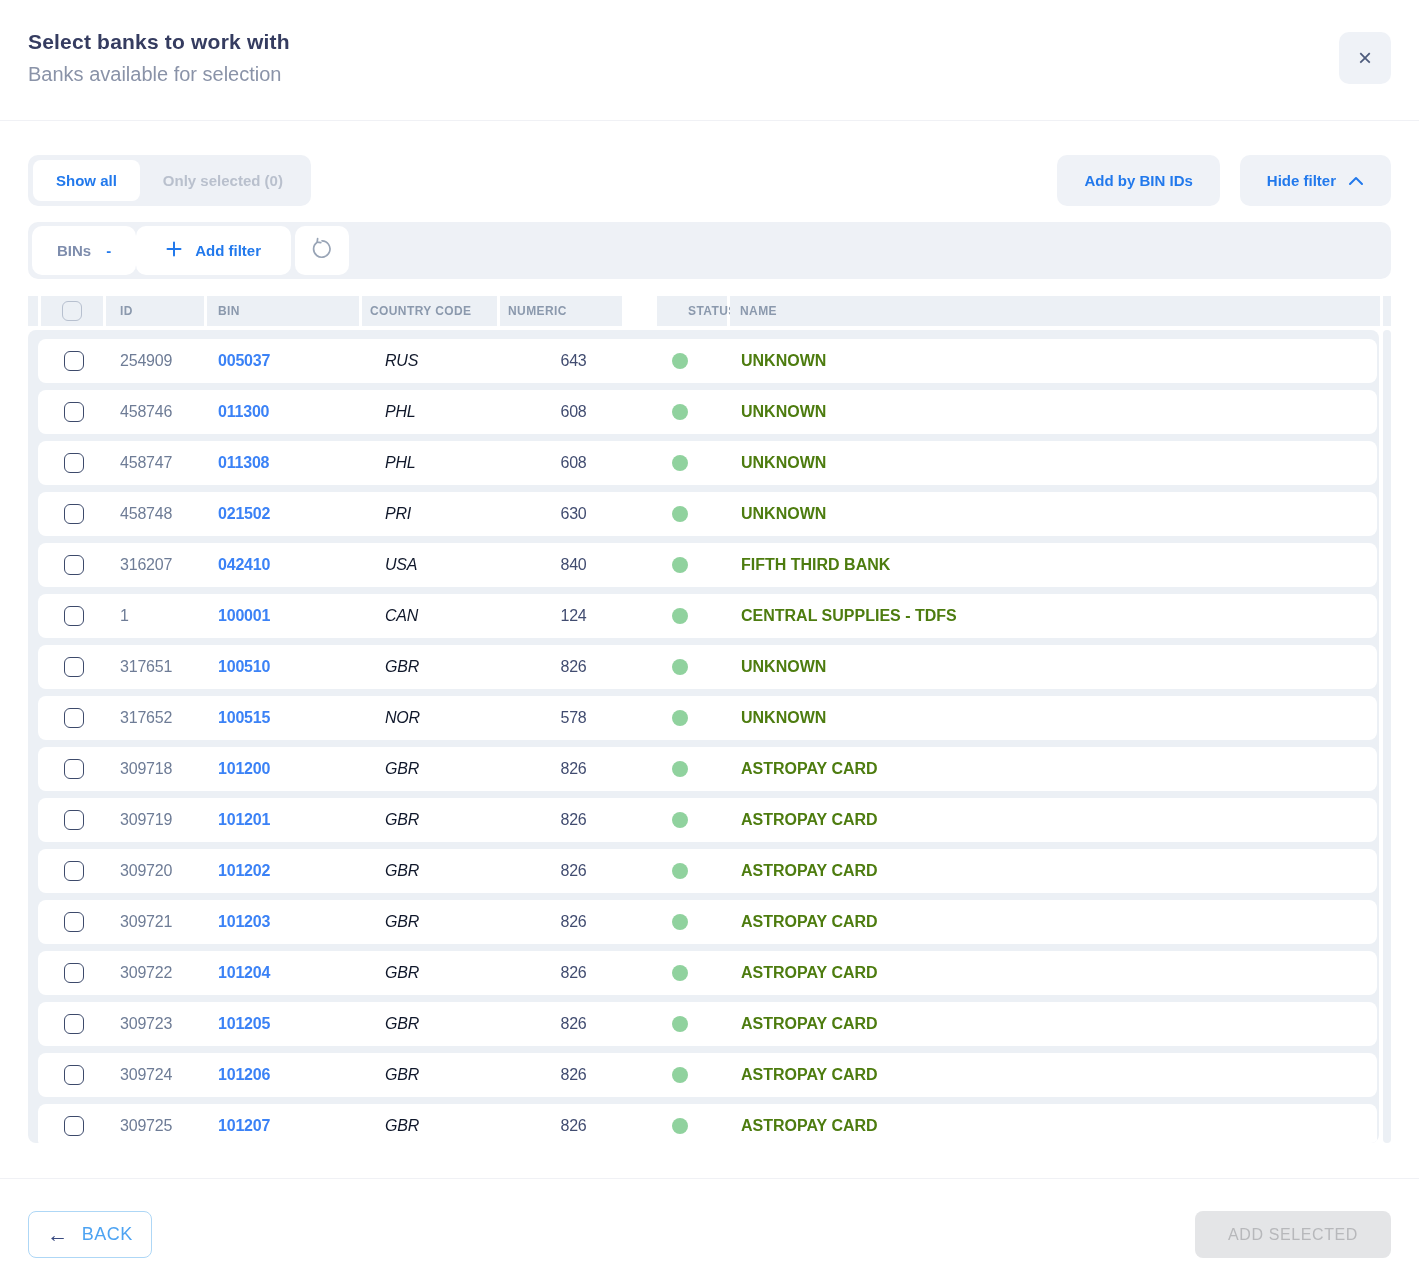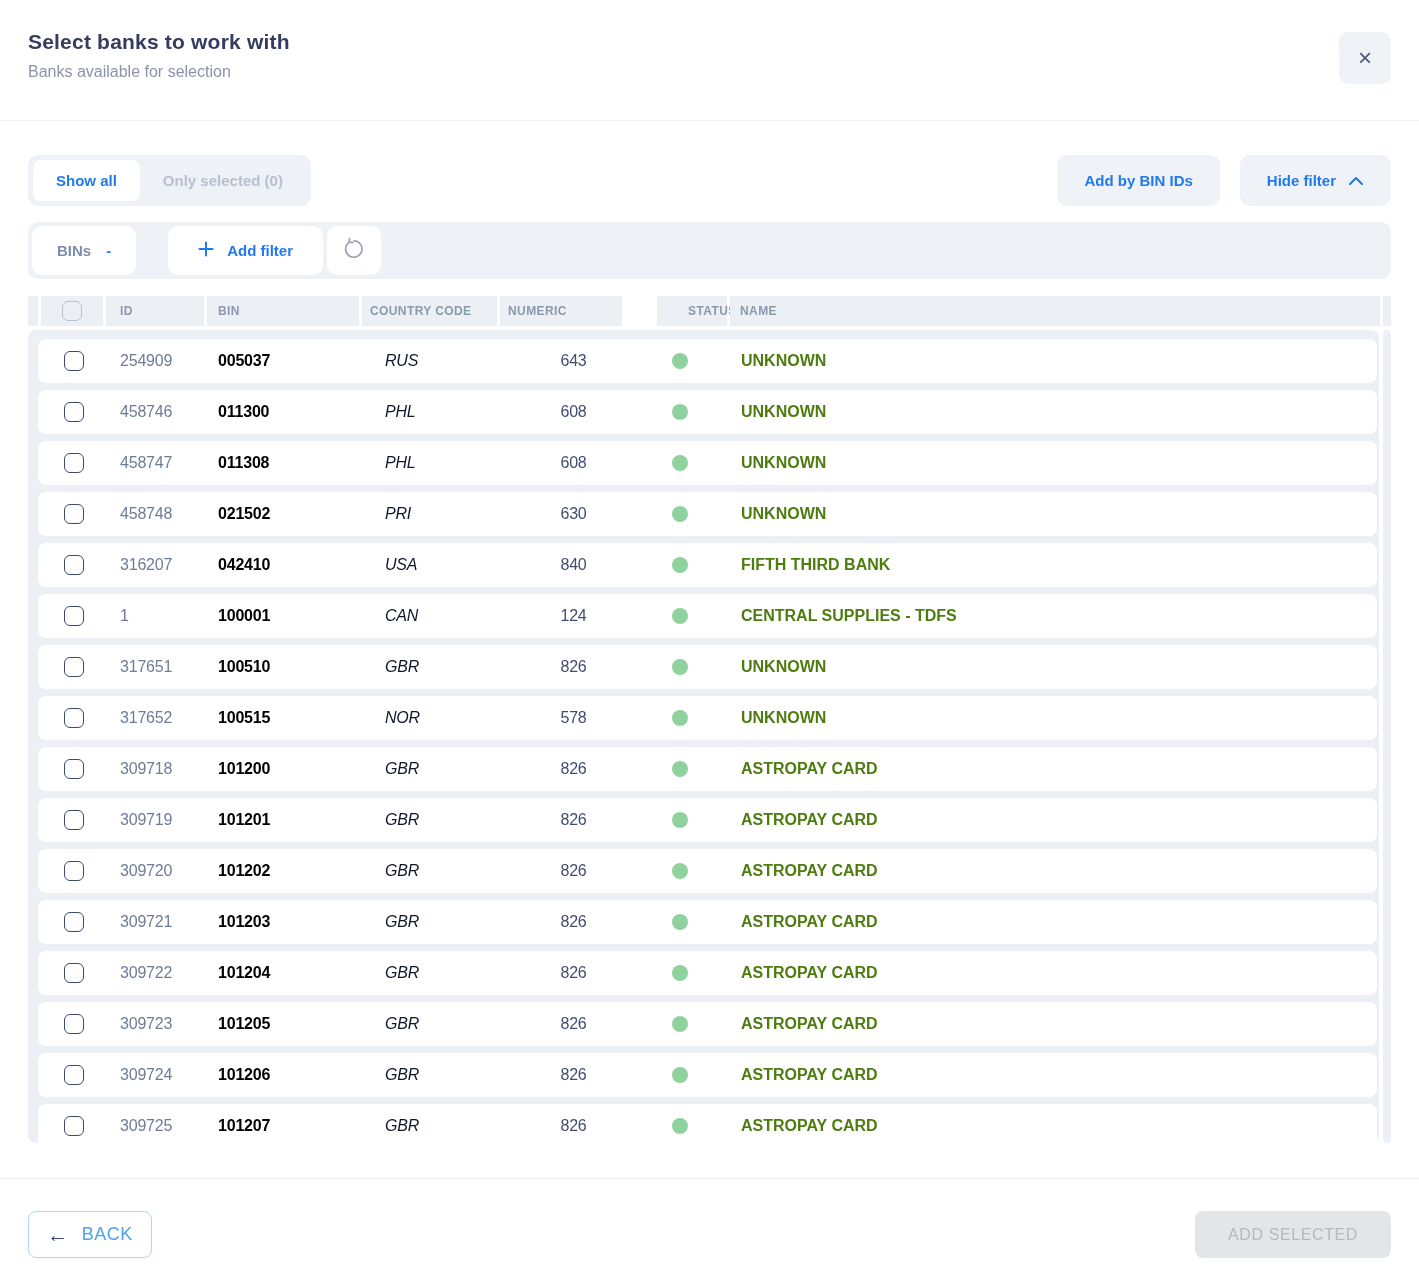--- a/index.html
+++ b/index.html
@@ -13,21 +13,21 @@
   }
 
   
   .modal-header {
     height: 121px;
     padding: 30px 28px 0 28px;
     border-bottom: 1px solid #f0f1f5;
     position: relative;
   }
   .modal-title { font-size: 21px; font-weight: bold; color: #353c60; letter-spacing: 0.2px; }
-  .modal-subtitle { margin-top: 9px; font-size: 16px; color: #8a93a8; }
+  .modal-subtitle { margin-top: 9px; font-size: 20px; color: #8a93a8; }
   .close-btn {
     position: absolute; top: 32px; right: 28px;
     width: 52px; height: 52px;
     background: #eff2f7; border: none; border-radius: 10px;
     display: flex; align-items: center; justify-content: center;
     font-size: 24px; color: #4d5b7c; cursor: pointer; line-height: 1;
   }
 
   .content { padding: 0 28px; }
 
@@ -64,21 +64,21 @@
   .bins-chip {
     height: 49px; background: #ffffff; border-radius: 10px;
     display: flex; align-items: center; gap: 15px; padding: 0 25px; cursor: pointer;
   }
   .bins-label { color: #7e8dad; font-weight: bold; font-size: 15px; }
   .bins-value { color: #2279ec; font-weight: bold; font-size: 15px; }
   .filter-right { display: flex; gap: 4px; height: 49px; }
   .add-filter-btn {
     background: #ffffff; border: none; border-radius: 10px;
     display: flex; align-items: center; gap: 13px; padding: 0 30px;
-    color: #2279ec; font-weight: bold; font-size: 15px; cursor: pointer; margin-left: 32px;
+    color: #2279ec; font-weight: bold; font-size: 15px; cursor: pointer;
   }
   .refresh-btn {
     background: #ffffff; border: none; border-radius: 10px; width: 54px;
     display: flex; align-items: center; justify-content: center; cursor: pointer;
   }
 
   
   .bank-table { margin-top: 17px; height: 847px; }
   .thead { display: flex; gap: 3px; height: 30px; margin-bottom: 4px; }
   .th {
@@ -109,21 +109,21 @@
   .scroll-track { width: 8px; background: #ecf0f5; border-radius: 8px; }
 
   .row {
     height: 44px; margin: 0 2px 7px 10px;
     background: #ffffff; border-radius: 8px;
     display: flex; align-items: center;
     font-size: 16px; letter-spacing: -0.2px;
   }
   .cell-check  { width: 72px; display: flex; justify-content: center; }
   .cell-id     { width: 98px;  padding-left: 10px; color: #6e7c96; }
-  .cell-bin    { width: 162px; padding-left: 10px; color: #000000; font-weight: bold; }
+  .cell-bin    { width: 162px; padding-left: 10px; color: #3b82f6; font-weight: bold; }
   .cell-cc     { width: 135px; padding-left: 15px; color: #0f172a; font-style: italic; }
   .cell-num    { width: 122px; padding-left: 15px; color: #414c70; text-align: center; }
   .cell-status { width: 93px;  padding-left: 45px; display: flex; align-items: center; }
   .cell-name   { flex: 1; padding-left: 21px; color: #4d7c0f; font-weight: bold; letter-spacing: 0; }
   .status-dot { width: 16px; height: 16px; border-radius: 50%; background: #90d29e; }
 
   
   .footer-divider { margin-top: 35px; border-top: 1px solid #f0f1f5; }
   .modal-footer {
     display: flex; justify-content: space-between; align-items: center;

